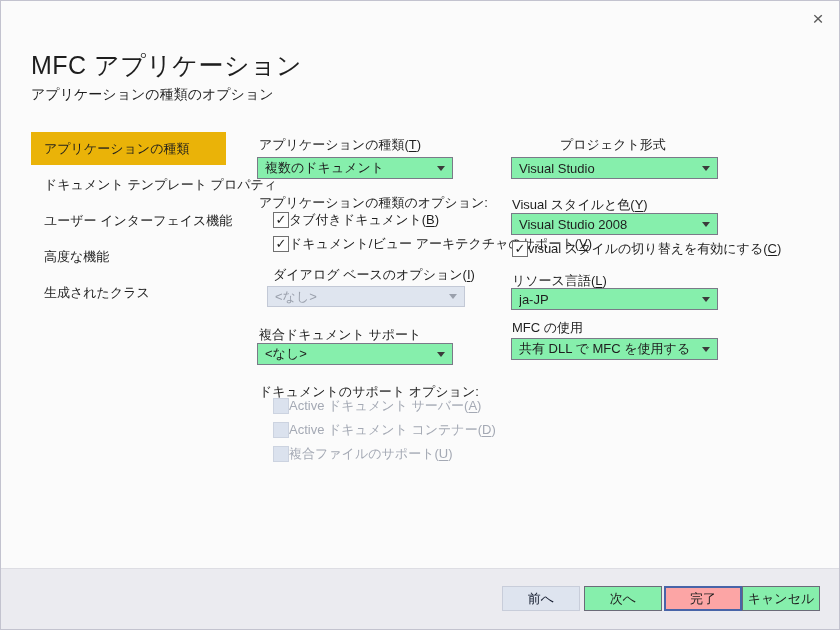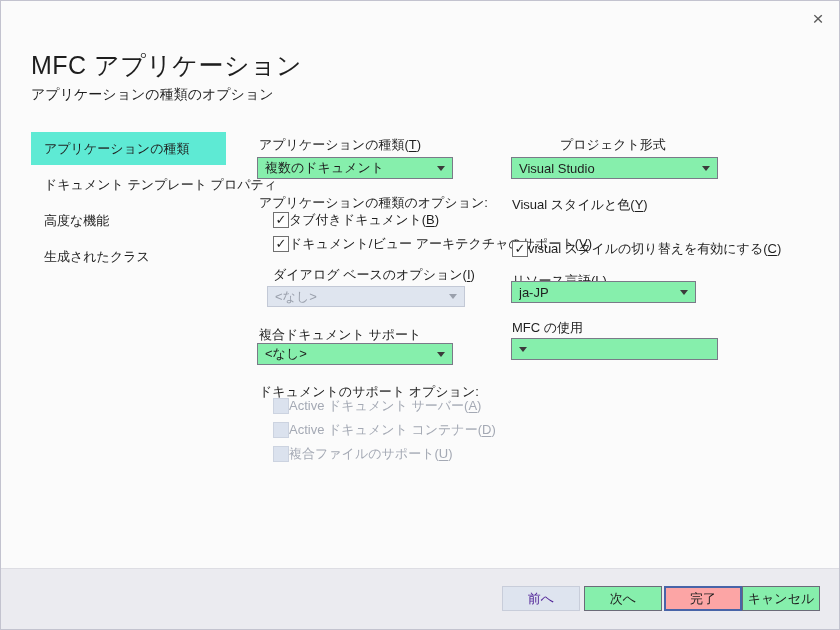--- a/index.html
+++ b/index.html
@@ -26,21 +26,21 @@
     font-size:19px; color:#5a5a5a; cursor:default;
   }
 
   
   .sidebar { left:30px; top:131px; width:195px; }
   .nav-item {
     height:33px; margin-bottom:3px; padding-left:13px;
     display:flex; align-items:center;
     font-size:13px; cursor:default; white-space:nowrap;
   }
-  .nav-item.selected { background:#5eead4; }
+  .nav-item.selected { background:#eab308; }
 
   
   .lbl { font-size:13px; white-space:nowrap; }
   .lbl u, .cblabel u { text-decoration:underline; text-underline-offset:2px; }
 
   
   .combo {
     height:22px; background:#86efac; border:1px solid #7a7a88;
     display:flex; align-items:center; padding:0 7px;
     font-size:13px; white-space:nowrap;
@@ -71,35 +71,36 @@
   .footer {
     left:0; bottom:0; width:100%; height:61px;
     background:#ebebf0; border-top:1px solid #dddde3;
   }
   .btn {
     top:585px; width:78px; height:25px;
     display:flex; align-items:center; justify-content:center;
     font-size:13px; background:#86efac; border:1px solid #6b6b78;
     cursor:default; white-space:nowrap;
   }
-  .btn.disabled { background:#dee4ef; border-color:#c8cdda; color:#4c1d95; }
+  .btn.disabled { background:#dee4ef; border-color:#c8cdda; color:#0f172a; }
   .btn.default { background:#fca5a5; border:2px solid #4864a8; }
 </style>
 </head>
 <body>
 
 <div class="window">
 
   <div class="abs title">MFC アプリケーション</div>
   <div class="abs subtitle">アプリケーションの種類のオプション</div>
   <div class="abs close-btn">×</div>
 
   <div class="abs sidebar">
     <div class="nav-item selected">アプリケーションの種類</div>
     <div class="nav-item">ドキュメント テンプレート プロパティ</div>
+    <div class="nav-item">ユーザー インターフェイス機能</div>
     <div class="nav-item">高度な機能</div>
     <div class="nav-item">生成されたクラス</div>
   </div>
 
   <div class="abs lbl" style="left:258px; top:135px;">アプリケーションの種類(<u>T</u>)</div>
   <div class="abs combo" style="left:256px; top:156px; width:196px;">
     <span class="combo-value">複数のドキュメント</span>
     <span class="combo-arrow"></span>
   </div>
 
@@ -141,34 +142,39 @@
     <span class="cblabel">複合ファイルのサポート(<u>U</u>)</span>
   </div>
 
   <div class="abs lbl" style="left:511px; top:135px;margin-left:48px;">プロジェクト形式</div>
   <div class="abs combo" style="left:510px; top:156px; width:207px;">
     <span class="combo-value">Visual Studio</span>
     <span class="combo-arrow"></span>
   </div>
 
   <div class="abs lbl" style="left:511px; top:195px;">Visual スタイルと色(<u>Y</u>)</div>
+  <div class="abs combo" style="left:510px; top:212px; width:207px;">
+    <span class="combo-value">Visual Studio 2008</span>
+    <span class="combo-arrow"></span>
+  </div>
 
   <div class="abs cbrow" style="left:511px; top:239px;">
     <span class="cb checked"></span>
     <span class="cblabel">visual スタイルの切り替えを有効にする(<u>C</u>)</span>
   </div>
 
   <div class="abs lbl" style="left:511px; top:271px;">リソース言語(<u>L</u>)</div>
-  <div class="abs combo" style="left:510px; top:280px; width:185px;">
+  <div class="abs combo" style="left:510px; top:287px; width:207px;">
     <span class="combo-value">ja-JP</span>
     <span class="combo-arrow"></span>
   </div>
 
   <div class="abs lbl" style="left:511px; top:318px;">MFC の使用</div>
   <div class="abs combo" style="left:510px; top:337px; width:207px;">
+    <span class="combo-value">共有 DLL で MFC を使用する</span>
     <span class="combo-arrow"></span>
   </div>
 
   <div class="abs footer"></div>
   <div class="abs btn disabled" style="left:501px;">前へ</div>
   <div class="abs btn" style="left:583px;">次へ</div>
   <div class="abs btn default" style="left:663px;">完了</div>
   <div class="abs btn" style="left:741px;">キャンセル</div>
 
 </div>

